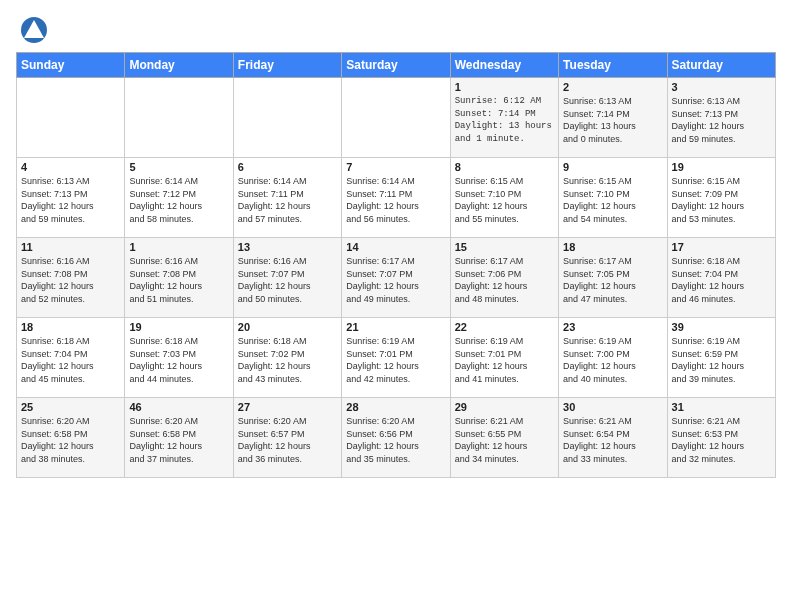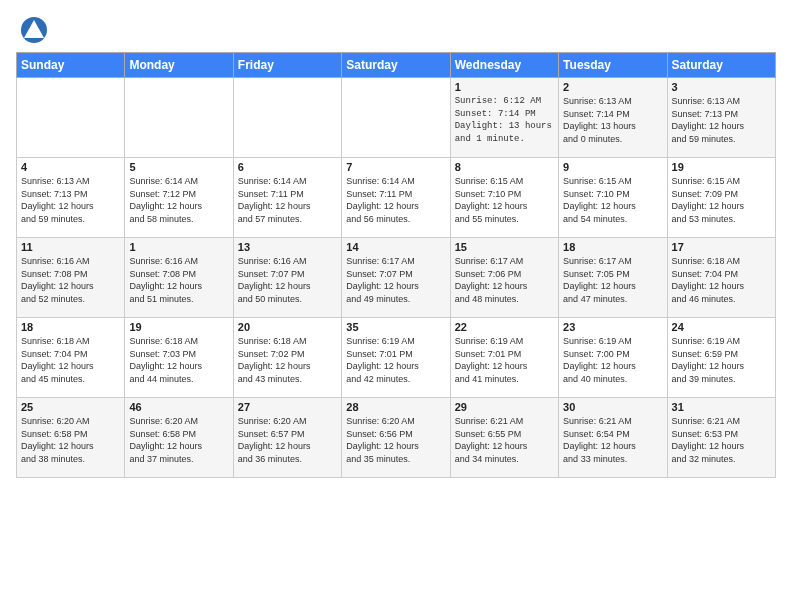--- a/index.html
+++ b/index.html
@@ -282,42 +282,42 @@
 and 44 minutes.</div>
           </td>
           <td>
             <span class="day-num">20</span>
             <div class="day-info" style="white-space: pre-line;">Sunrise: 6:18 AM
 Sunset: 7:02 PM
 Daylight: 12 hours
 and 43 minutes.</div>
           </td>
           <td>
-            <span class="day-num">35</span>
+            <span class="day-num">21</span>
             <div class="day-info" style="white-space: pre-line;">Sunrise: 6:19 AM
 Sunset: 7:01 PM
 Daylight: 12 hours
 and 42 minutes.</div>
           </td>
           <td>
             <span class="day-num">22</span>
             <div class="day-info" style="white-space: pre-line;">Sunrise: 6:19 AM
 Sunset: 7:01 PM
 Daylight: 12 hours
 and 41 minutes.</div>
           </td>
           <td>
             <span class="day-num">23</span>
             <div class="day-info" style="white-space: pre-line;">Sunrise: 6:19 AM
 Sunset: 7:00 PM
 Daylight: 12 hours
 and 40 minutes.</div>
           </td>
           <td>
-            <span class="day-num">24</span>
+            <span class="day-num">39</span>
             <div class="day-info" style="white-space: pre-line;">Sunrise: 6:19 AM
 Sunset: 6:59 PM
 Daylight: 12 hours
 and 39 minutes.</div>
           </td>
         </tr>
         <tr>
           <td>
             <span class="day-num">25</span>
             <div class="day-info" style="white-space: pre-line;">Sunrise: 6:20 AM

